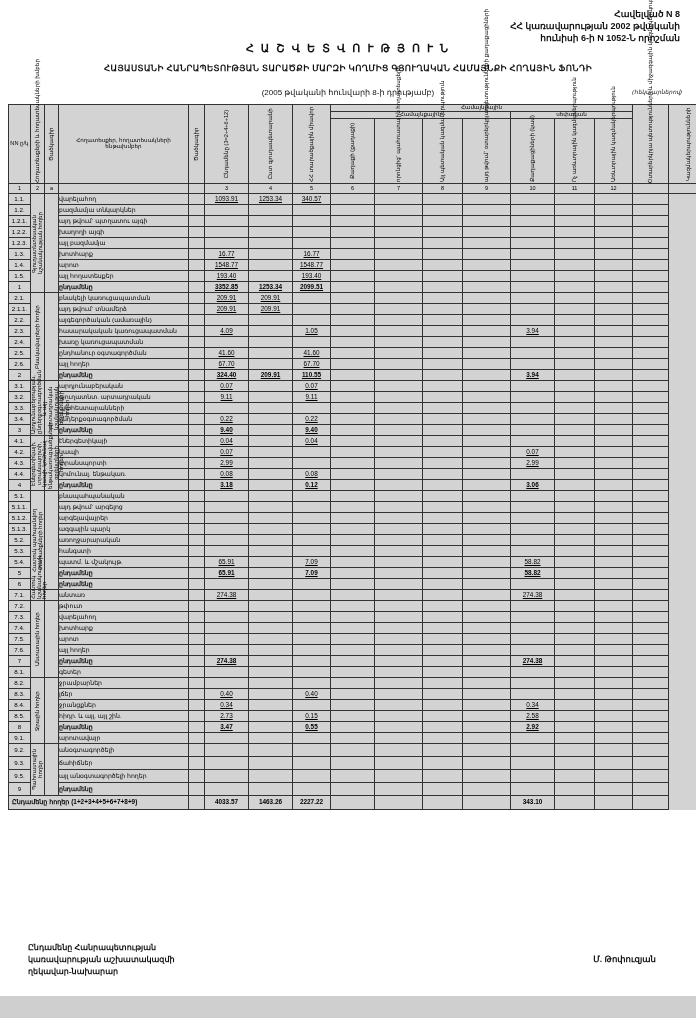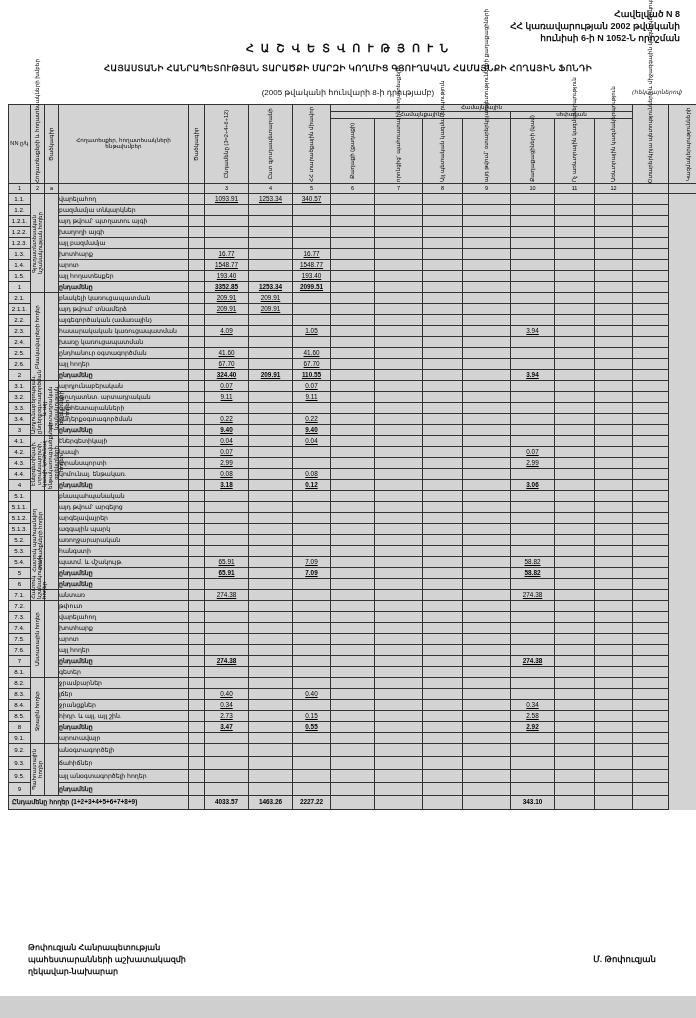--- a/index.html
+++ b/index.html
@@ -1096,20 +1096,20 @@
           <td></td>
           <td>343.10</td>
           <td></td>
           <td></td>
           <td></td>
         </tr>
       </tfoot>
     </table>
 
     <div class="footer">
-      <div>Թոփուզյան Հանրապետության</div>
-      <div>պահեստարանների աշխատակազմի</div>
+      <div>Ընդամենը Հանրապետության</div>
+      <div>կառավարության աշխատակազմի</div>
       <div>ղեկավար-նախարար</div>
     </div>
     <div class="footer-sign">Մ. Թոփուզյան</div>
 
   </div>
 </div>
 
 </body></html>

